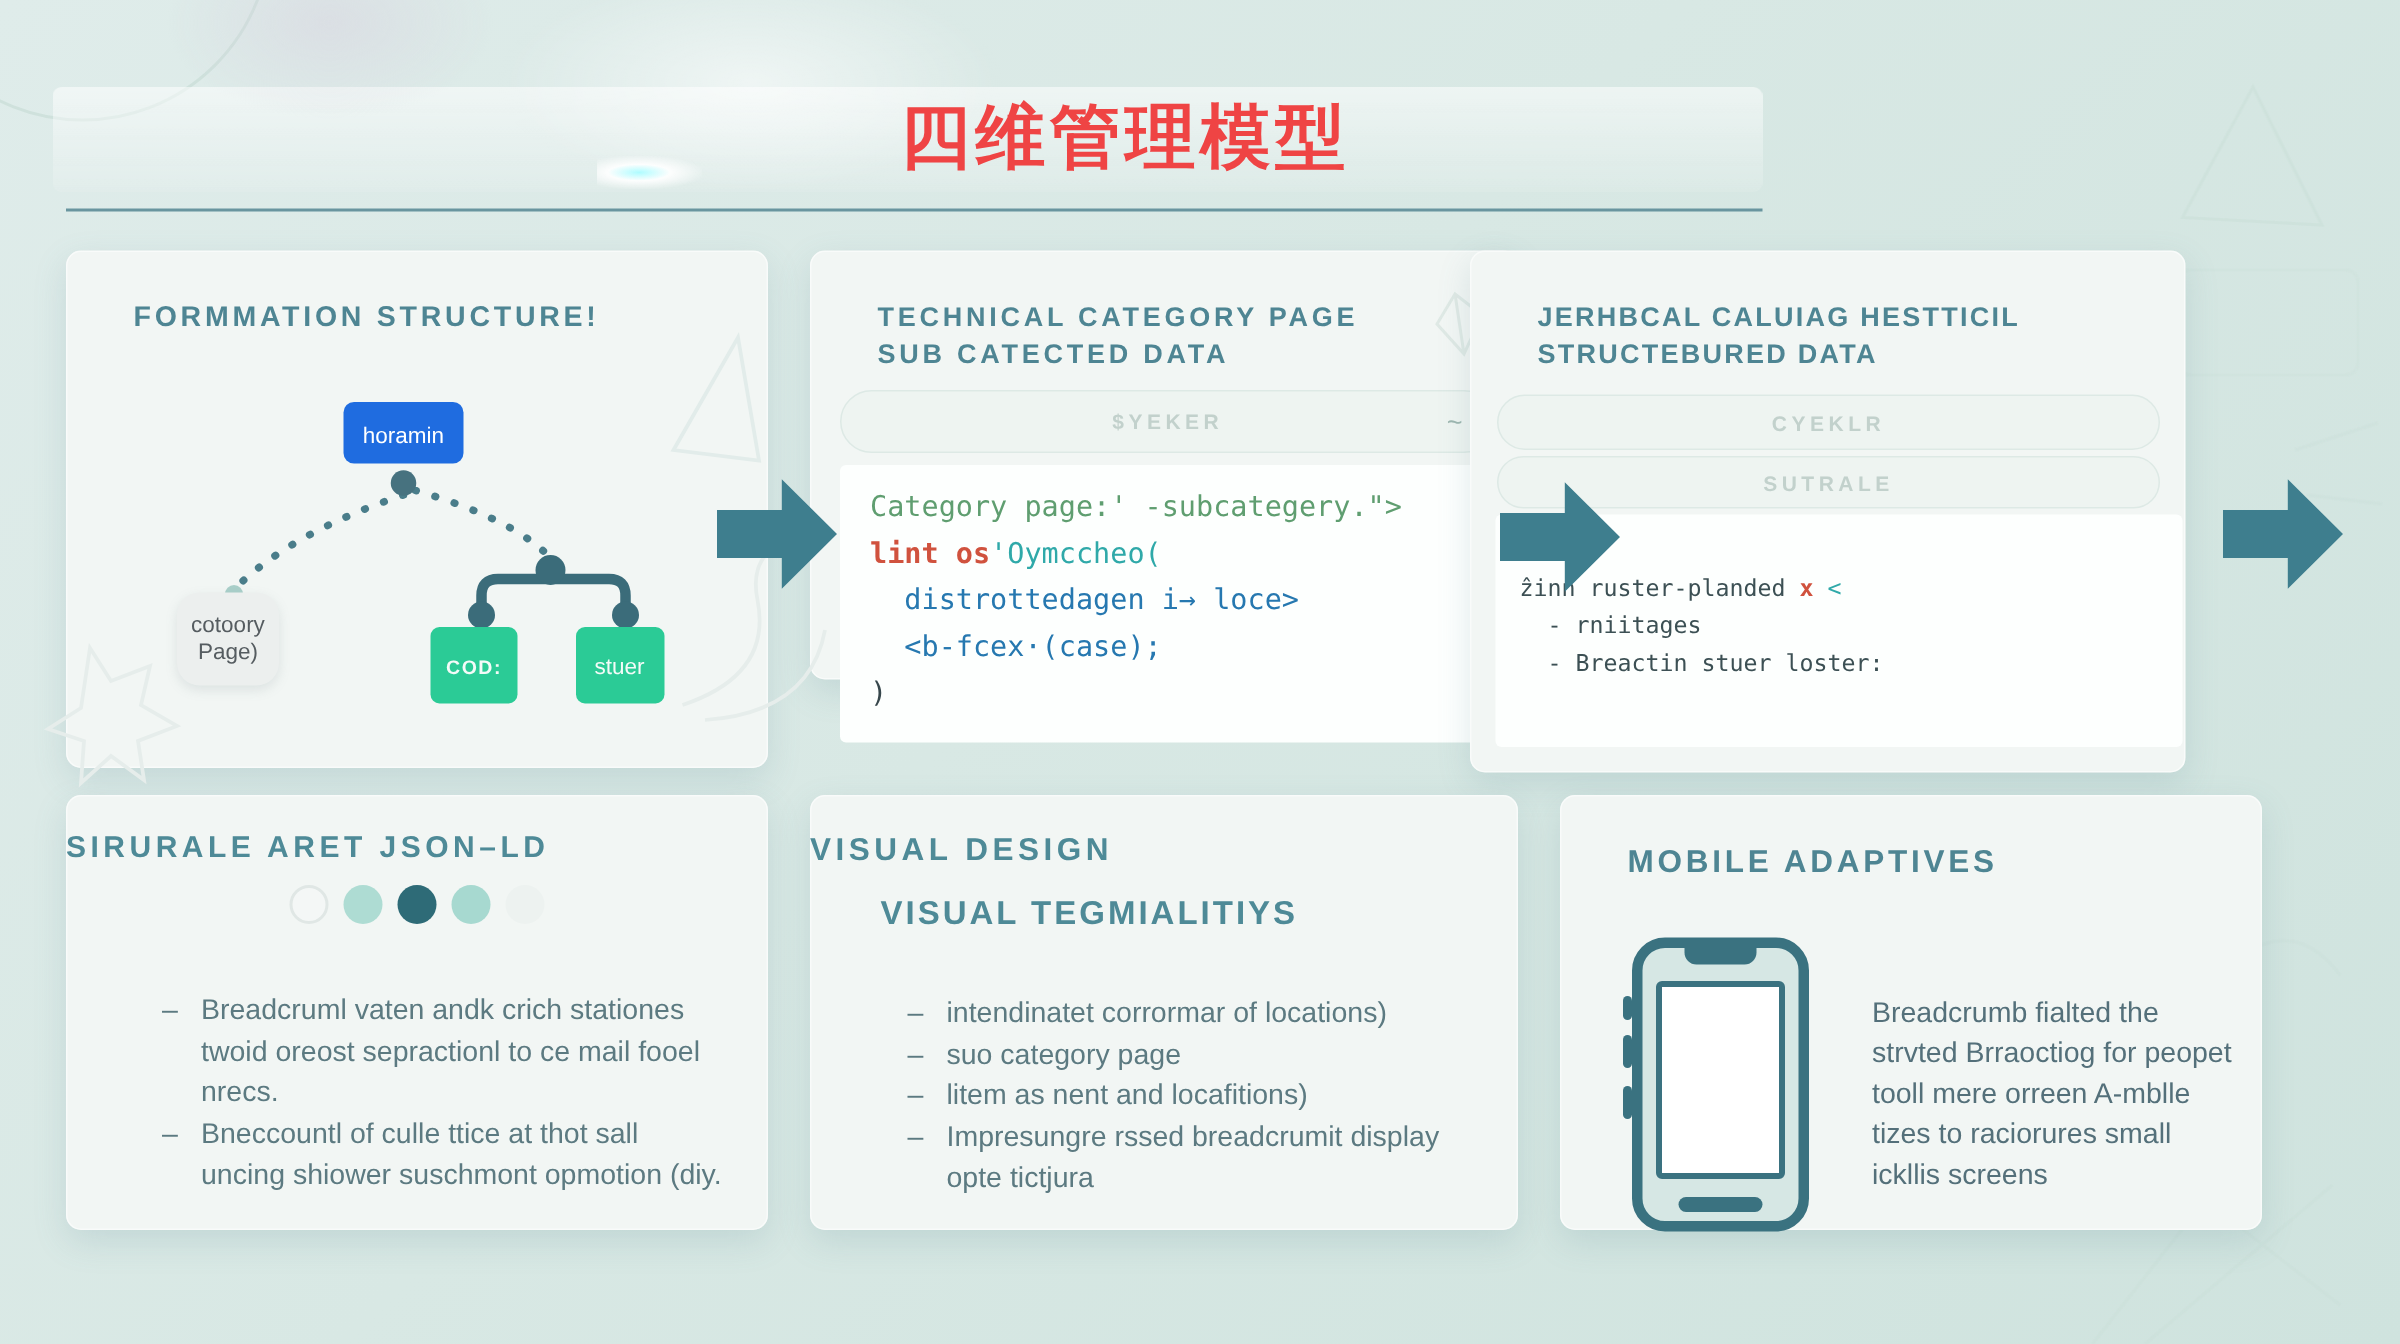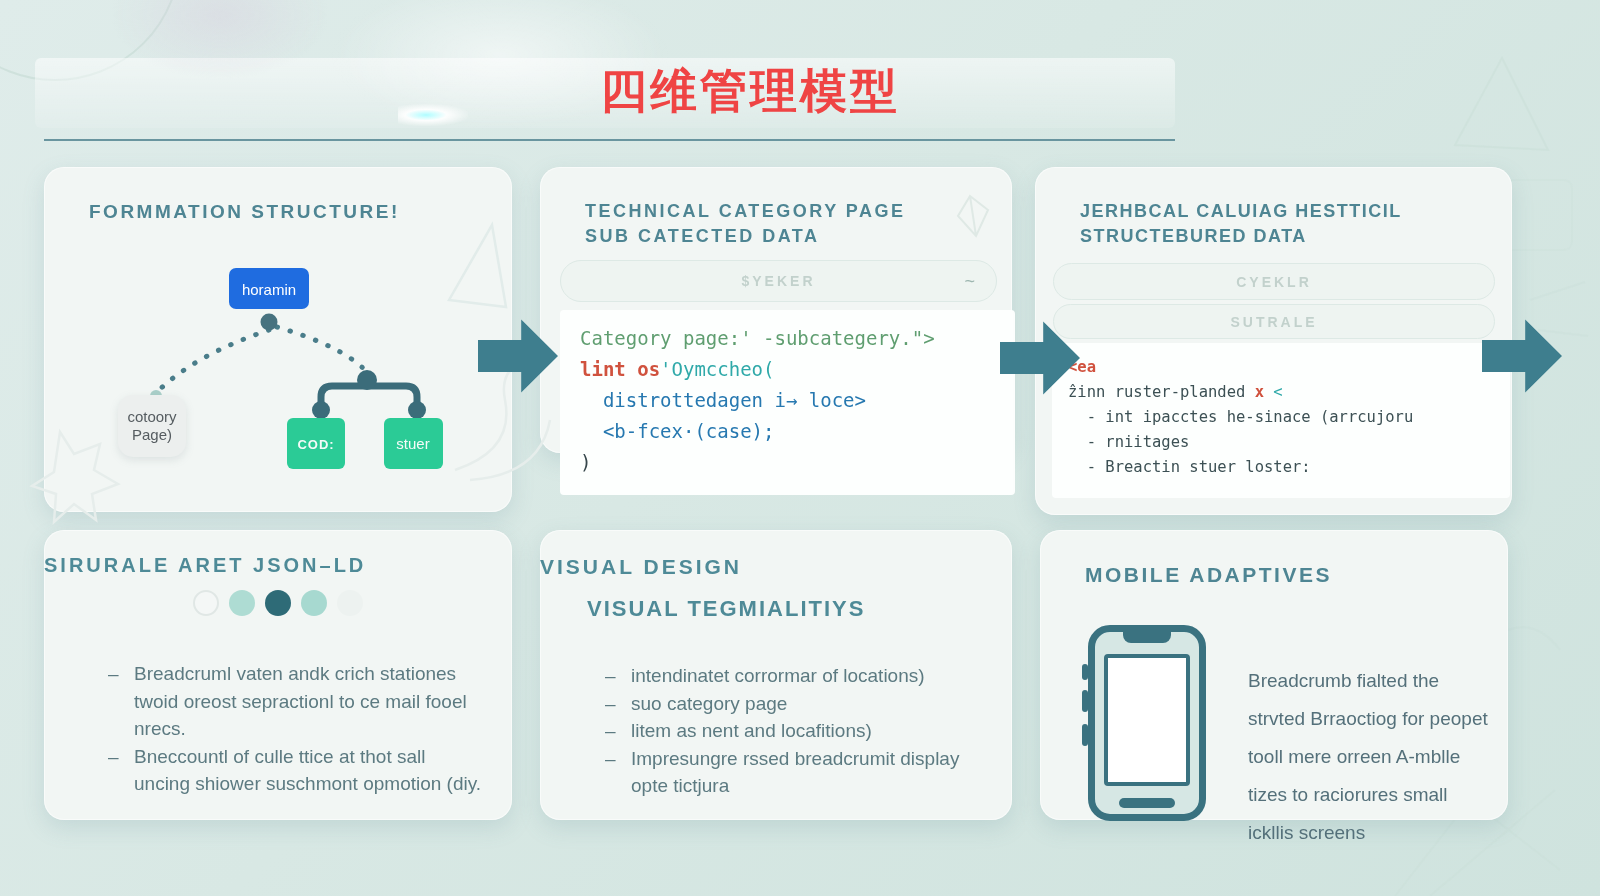--- a/index.html
+++ b/index.html
@@ -20,25 +20,25 @@
     background:radial-gradient(ellipse at center,rgba(215,208,222,.45),rgba(215,208,222,0) 70%);}
   .band-blob2{position:absolute;left:330px;top:-20px;width:340px;height:150px;z-index:1;border-radius:50%;
     background:radial-gradient(ellipse at center,rgba(255,255,255,.55),rgba(255,255,255,0) 70%);}
   .cyan-glow{position:absolute;left:398px;top:104px;width:70px;height:22px;z-index:2;
     background:radial-gradient(ellipse at 40% 50%,#aefcff 0%,rgba(255,255,255,.9) 35%,rgba(255,255,255,0) 75%);}
 
   .page-title{position:absolute;left:600px;top:60px;z-index:4;
     font-size:47px;font-weight:700;color:#ef4444;letter-spacing:3px;}
   .title-rule{position:absolute;left:44px;top:139px;width:1131px;height:2px;background:#69959f;z-index:4;}
 
-  .card{position:absolute;background:#f2f6f4;border-radius:20px;z-index:2;
+  .card{position:absolute;background:#f2f6f4;border-radius:10px;z-index:2;
     box-shadow:0 8px 22px rgba(96,138,148,.18),0 0 0 1px rgba(255,255,255,.55) inset;text-decoration:underline;}
   #card-formation{left:44px;top:167px;width:468px;height:345px;}
   #card-technical{left:540px;top:167px;width:472px;height:286px;}
-  #card-hierarchical{left:1035px;top:167px;width:477px;height:348px;}
+  #card-hierarchical{left:980px;top:167px;width:477px;height:348px;}
   #card-structured{left:44px;top:530px;width:468px;height:290px;}
   #card-visual{left:540px;top:530px;width:472px;height:290px;}
   #card-mobile{left:1040px;top:530px;width:468px;height:290px;}
 
   .card-title{font-weight:700;color:#4e8593;letter-spacing:2.5px;font-size:19px;}
   .tl{position:absolute;left:45px;top:32px;line-height:25px;}
 
   .arrow{position:absolute;width:80px;height:76px;background:#3e7e8e;z-index:4;
     clip-path:polygon(0 29%,54% 29%,54% 2%,100% 50%,54% 98%,54% 71%,0 71%);}
   #arrow-1{left:478px;top:318px;}
@@ -86,21 +86,21 @@
   .phone{position:absolute;left:48px;top:95px;width:118px;height:196px;
     background:#d6e7e4;border:7px solid #3a7280;border-radius:22px;box-sizing:border-box;}
   .phone .screen{position:absolute;left:9px;top:22px;right:9px;bottom:28px;
     background:#ffffff;border:4px solid #3a7280;border-radius:4px;}
   .phone .notch{position:absolute;left:50%;top:-2px;transform:translateX(-50%);
     width:48px;height:13px;background:#3a7280;border-radius:0 0 8px 8px;}
   .phone .home{position:absolute;left:50%;bottom:6px;transform:translateX(-50%);
     width:56px;height:10px;background:#3a7280;border-radius:6px;}
   .side-btn{position:absolute;left:-13px;width:6px;background:#3a7280;border-radius:3px;}
   .mobile-text{position:absolute;left:208px;top:132px;width:250px;
-    font-size:19px;line-height:38px;color:#54707a;}
+    font-size:19px;line-height:27px;color:#54707a;}
 </style>
 </head>
 <body>
 
 <svg class="bg-svg">
   <g fill="none" stroke="#cbdfd9" stroke-width="2" opacity="0.8">
     <circle cx="55" cy="-45" r="125"></circle>
     <path d="M1455 145 L1502 58 L1548 150 Z" opacity="0.7"></path>
     <path d="M1530 300 l55 -18 M1538 330 l50 6" opacity="0.5"></path>
     <path d="M1395 896 L1470 800 L1560 870 M1430 896 L1555 790" opacity="0.6"></path>
@@ -170,21 +170,20 @@
   </div>
   <div class="pill" style="left:18px;top:96px;width:440px;height:35px;">
     <span>CYEKLR</span>
   </div>
   <div class="pill" style="left:18px;top:137px;width:440px;height:33px;">
     <span>SUTRALE</span>
   </div>
   <div class="code" id="code-hier">
     <div><span class="ck-red">&lt;ea</span></div>
     <div><span class="ck-plain">ẑinn ruster-planded </span><span class="ck-red">x </span><span class="ck-teal">&lt;</span></div>
-    <div><span class="ck-plain">  - int ipacctes he-sinace (arrcujoru</span></div>
     <div><span class="ck-plain">  - rniitages</span></div>
     <div><span class="ck-plain">  - Breactin stuer loster:</span></div>
   </div>
 </div>
 
 <div class="card" id="card-structured">
   <div class="center-title" style="top:24px;font-size:20px;letter-spacing:3px;">SIRURALE ARET JSON–LD</div>
   <div class="dots-row">
     <div class="dot first" style="background-color: rgb(244, 247, 246);"></div>
     <div class="dot" style="background-color: rgb(174, 220, 211);"></div>

